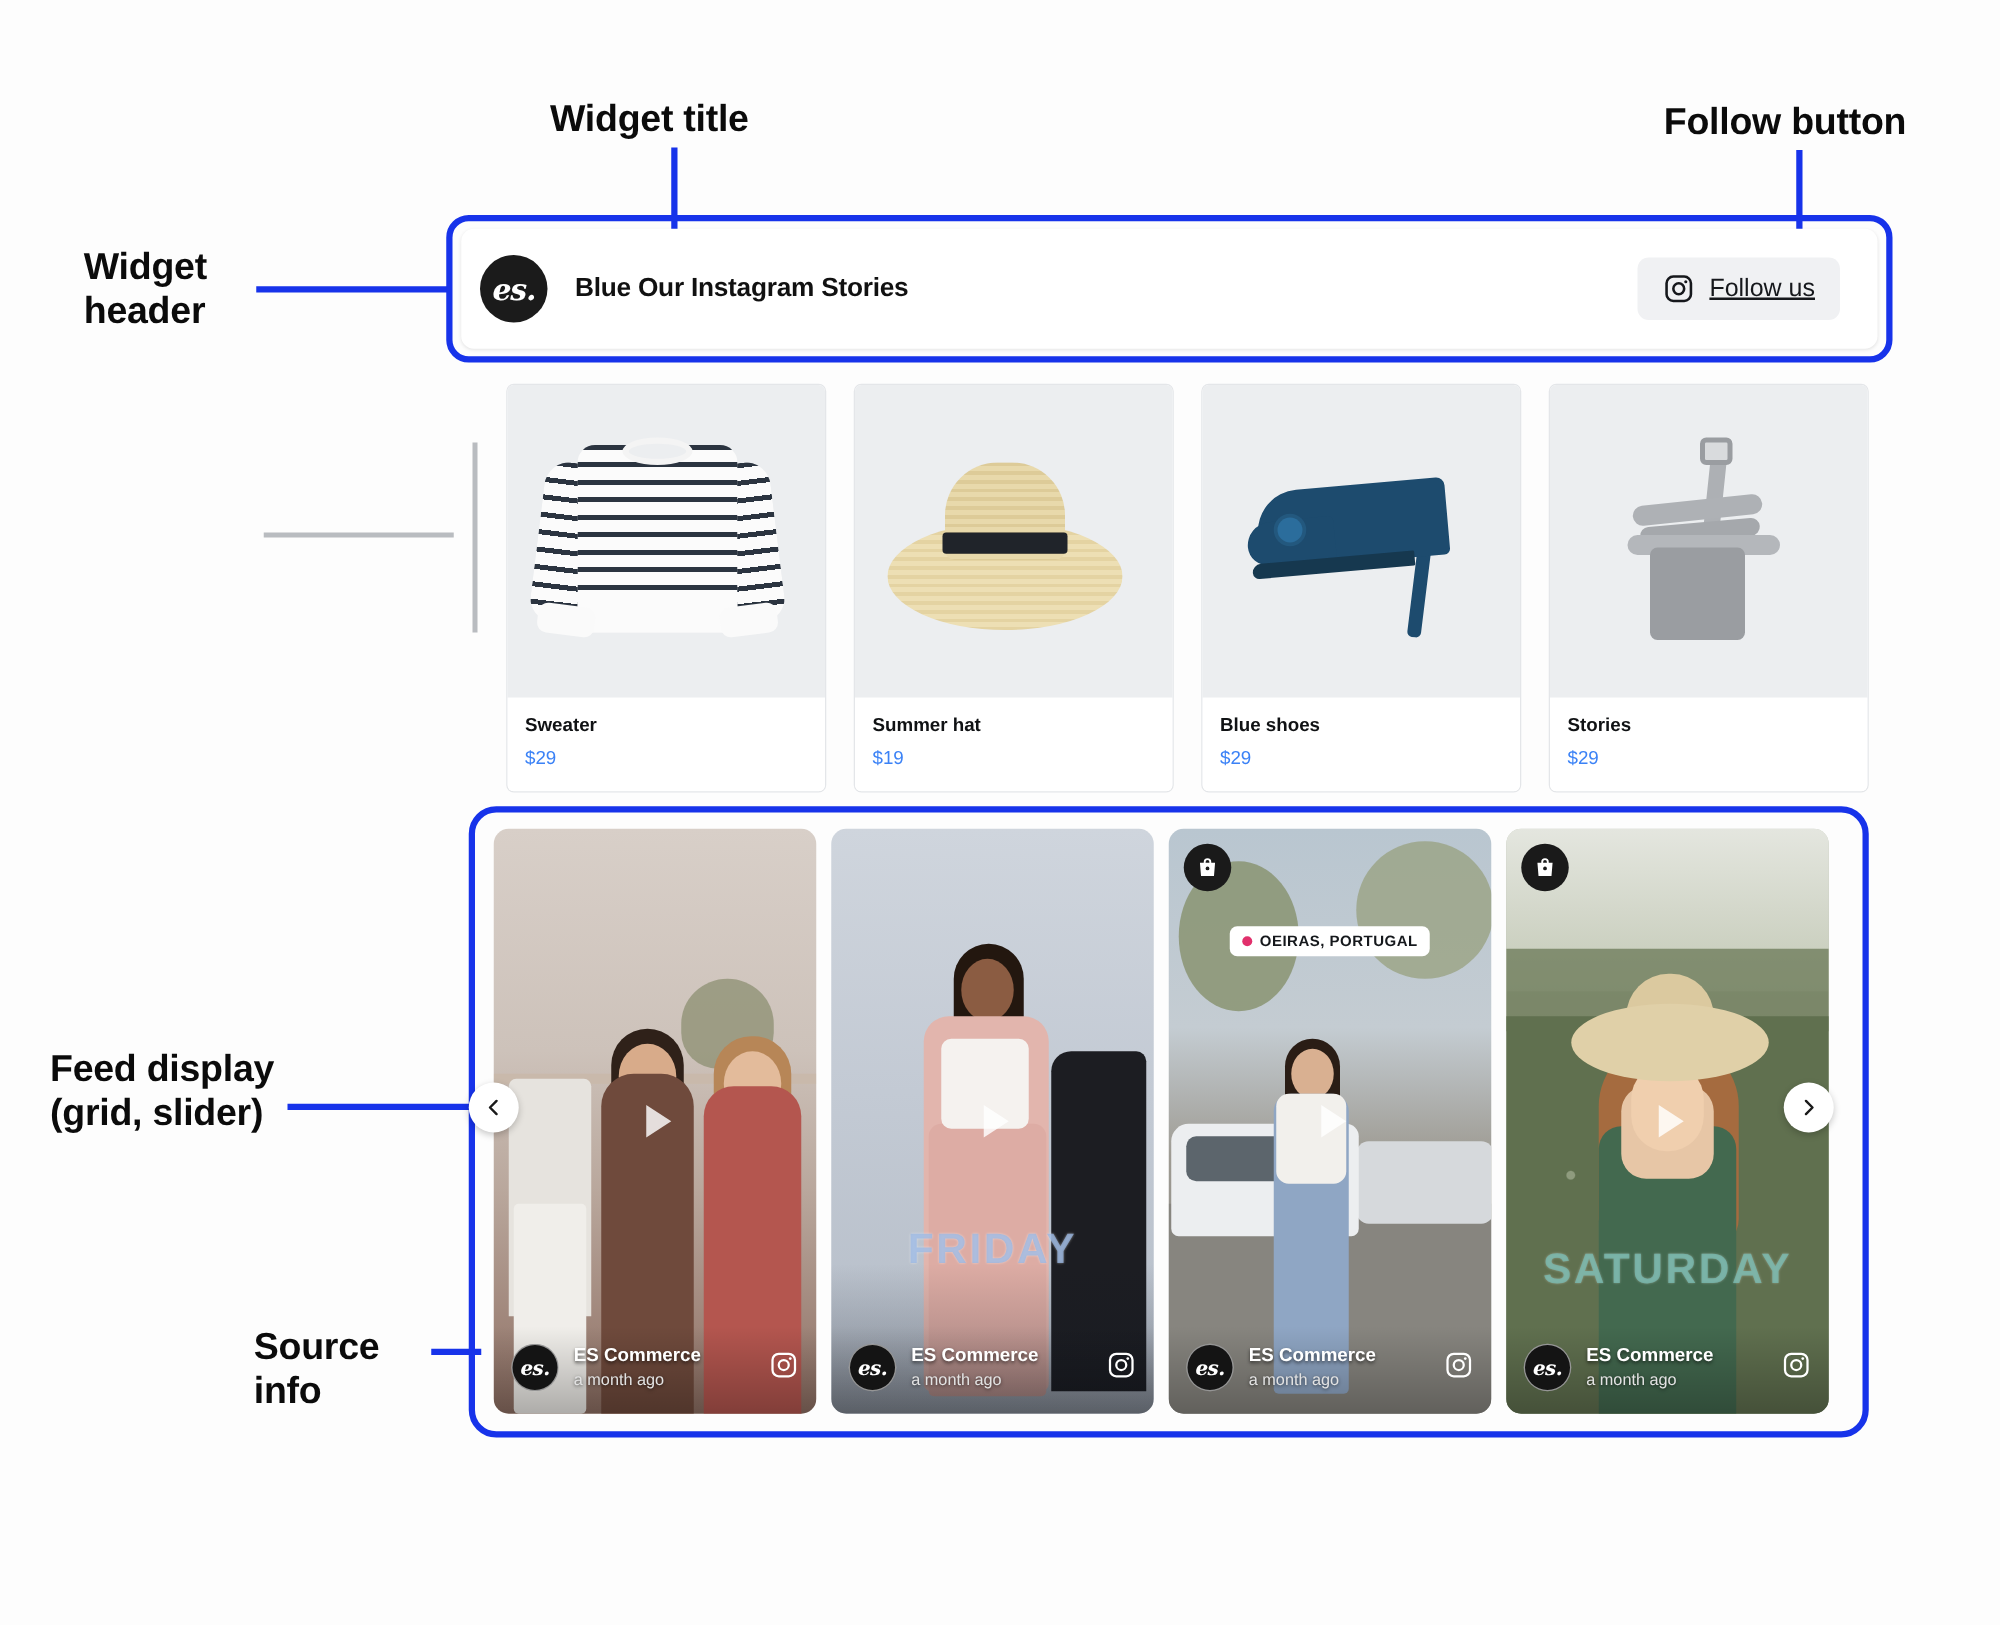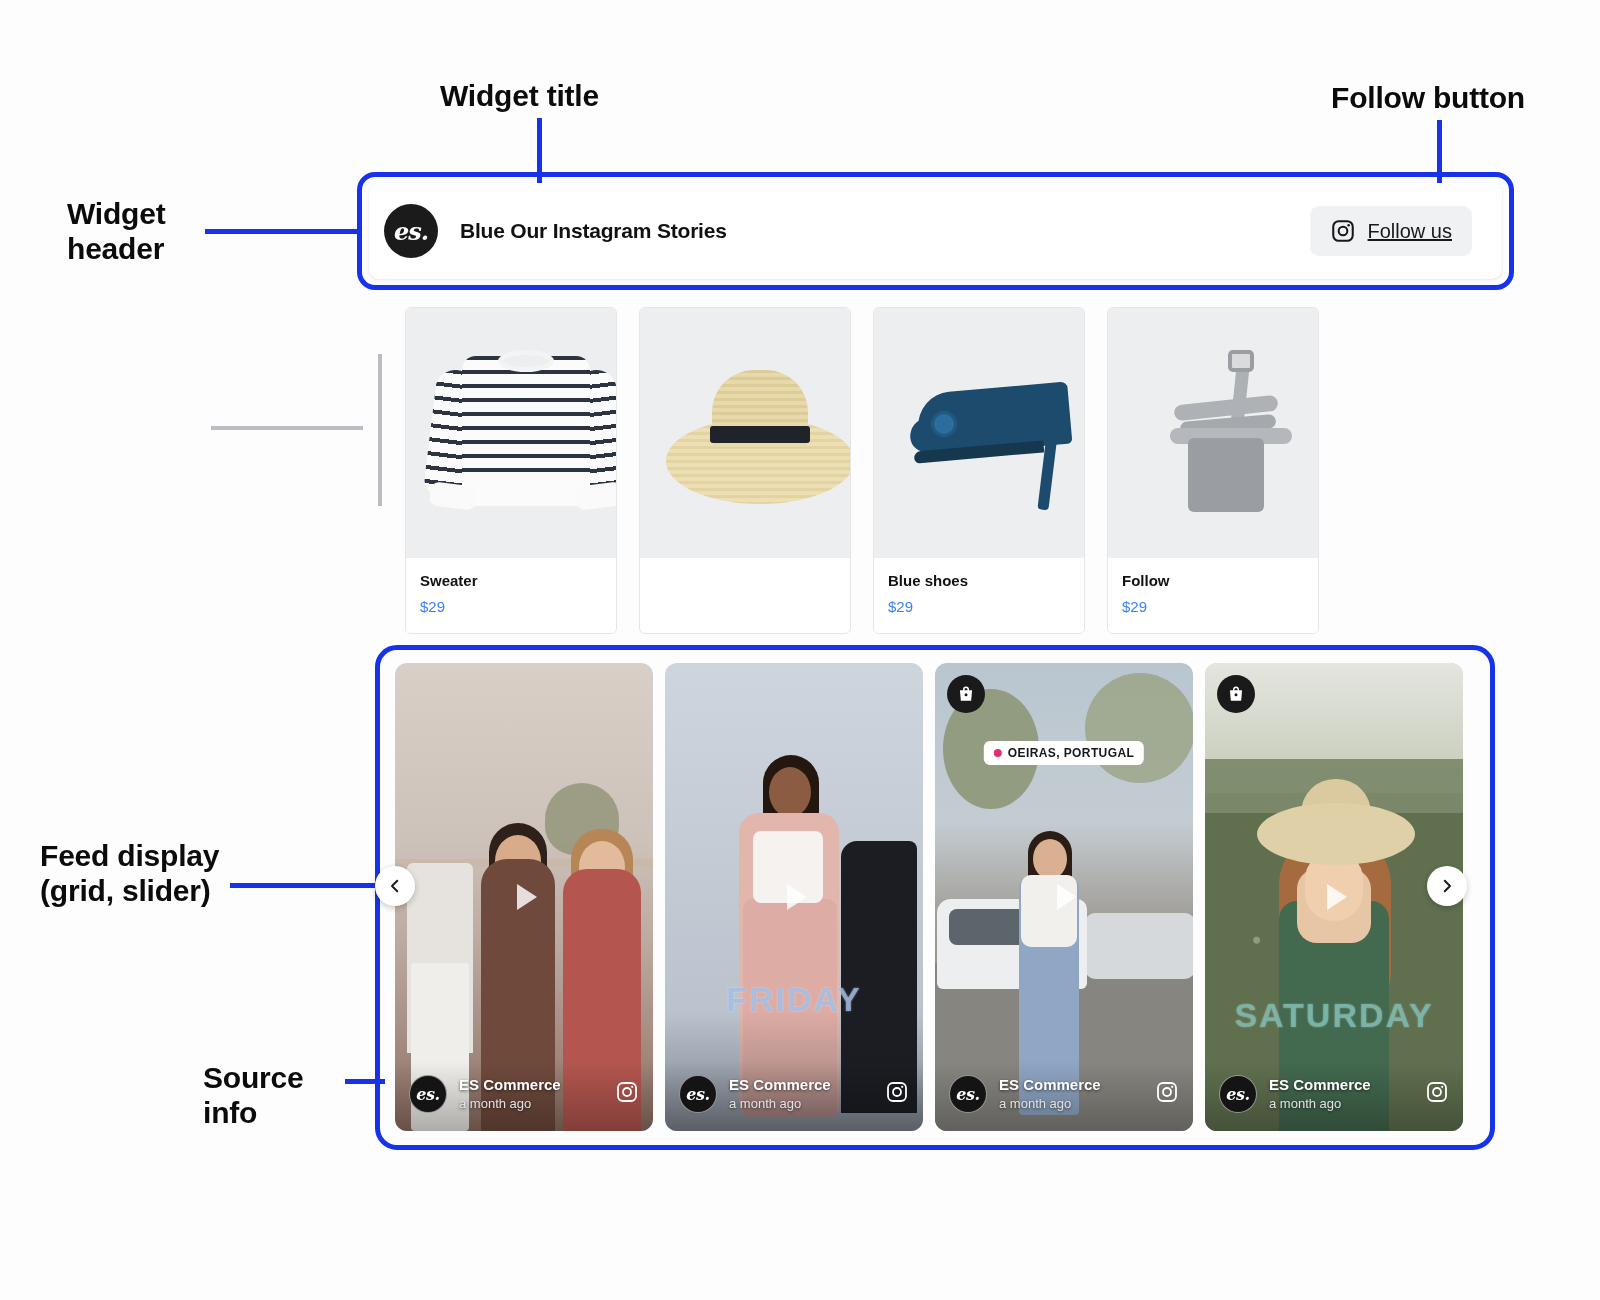--- a/index.html
+++ b/index.html
@@ -62,21 +62,21 @@
     border: none; border-radius: 9px;
     padding: 12px 20px;
     cursor: pointer;
   }
   .follow-btn span.lbl { font-size: 20px; color: #16181c; font-family: "Liberation Sans", sans-serif; text-decoration: underline; }
   .ig-glyph { width: 26px; height: 26px; display: block; }
 
   
   .prod-rail { position: absolute; left: 405px; top: 307px; display: flex; gap: 22px; }
   .prod-card {
-    width: 212px; background: #ffffff;
+    width: 256px; background: #ffffff;
     border: 1px solid #e4e6e9; border-radius: 6px;
     overflow: hidden;
   }
   .prod-img {
     height: 250px; background: #eceef0;
     position: relative; overflow: hidden;
   }
   .prod-meta { padding: 14px 14px 18px 14px; background:#fff; }
   .prod-name { font-size: 15px; font-weight: bold; color: #101214; }
   .prod-price { font-size: 15px; color: #3b82f6; margin-top: 9px; }
@@ -303,20 +303,24 @@
         <div class="prod-price">$29</div>
       </div>
     </div>
 
     <div class="prod-card">
       <div class="prod-img">
         <div class="hat-brim"></div>
           <div class="hat-crown"></div>
           <div class="hat-band"></div>
       </div>
+      <div class="prod-meta">
+        <div class="prod-name">Summer hat</div>
+        <div class="prod-price">$19</div>
+      </div>
     </div>
 
     <div class="prod-card">
       <div class="prod-img">
         <div class="shoe-heel"></div>
           <div class="shoe-body"></div>
         <div class="shoe-toe"></div>
           <div class="shoe-sole"></div>
           <div class="shoe-jewel"></div>
       </div>
@@ -329,21 +333,21 @@
     <div class="prod-card">
       <div class="prod-img">
         <div class="sandal-ank"></div>
           <div class="sandal-buck"></div>
         <div class="sandal-strapA"></div>
           <div class="sandal-strapB"></div>
         <div class="sandal-sole"></div>
           <div class="sandal-blk"></div>
       </div>
       <div class="prod-meta">
-        <div class="prod-name">Follow</div>
+        <div class="prod-name">Stories</div>
         <div class="prod-price">$29</div>
       </div>
     </div>
   </div>
 
   <div class="feed-outline"></div>
 
   <div class="feed-rail">
 
     <div class="feed-card c1">

